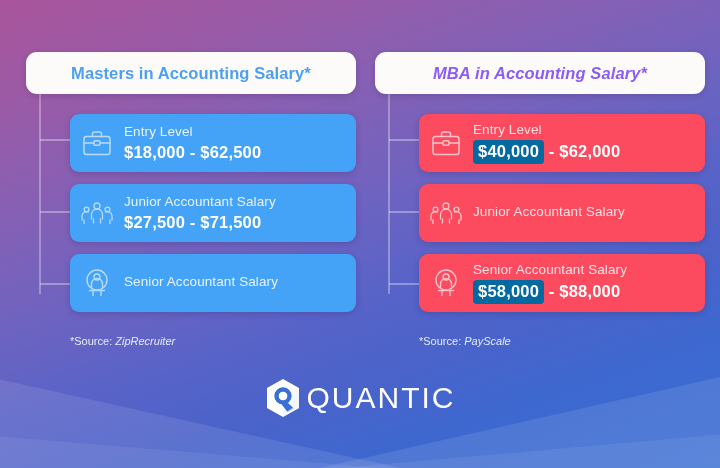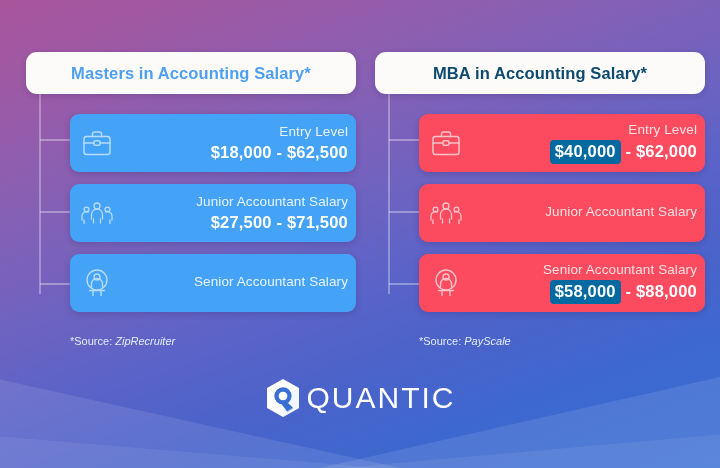--- a/index.html
+++ b/index.html
@@ -55,21 +55,21 @@
     border-radius:11px;
     height:42px;
     display:flex;align-items:center;justify-content:center;
     box-shadow:0 2px 6px rgba(40,20,70,0.18);
     z-index:3;
   }
   .header-pill span{
     font-size:16.5px;font-weight:bold;letter-spacing:0.1px;
   }
   #masters-title-text{color:#4d9ff0;}
-  #mba-title-text{color:#0c4a6e;}
+  #mba-title-text{color:#8b5cf6;font-style:italic;}
 
   
   .connector{
     position:absolute;left:13px;top:42px;width:50px;height:214px;
     z-index:1;pointer-events:none;
   }
   .connector svg{display:block;}
 
   
   .cards{position:absolute;left:44px;top:62px;width:286px;z-index:2;}
@@ -83,21 +83,21 @@
   }
   .card.blue{background:#44a3f7;}
   .card.red{background:#fc4a5e;}
   .card-icon{
     width:54px;min-width:54px;height:100%;
     display:flex;align-items:center;justify-content:center;
   }
   .card-icon svg{display:block;}
   .card-body{
     flex:1;display:flex;flex-direction:column;
-    align-items:flex-end;justify-content:center;
+    align-items:flex-start;justify-content:center;
     padding-right:8px;
   }
   .card-role{
     font-size:13.5px;font-weight:normal;color:#e7f2fd;
     line-height:1.25;margin-bottom:1px;letter-spacing:0.1px;
   }
   .card.red .card-role{color:#fbdfe2;}
   .card-range{
     font-size:16.5px;font-weight:bold;color:#ffffff;
     line-height:1.25;letter-spacing:0.2px;white-space:nowrap;

